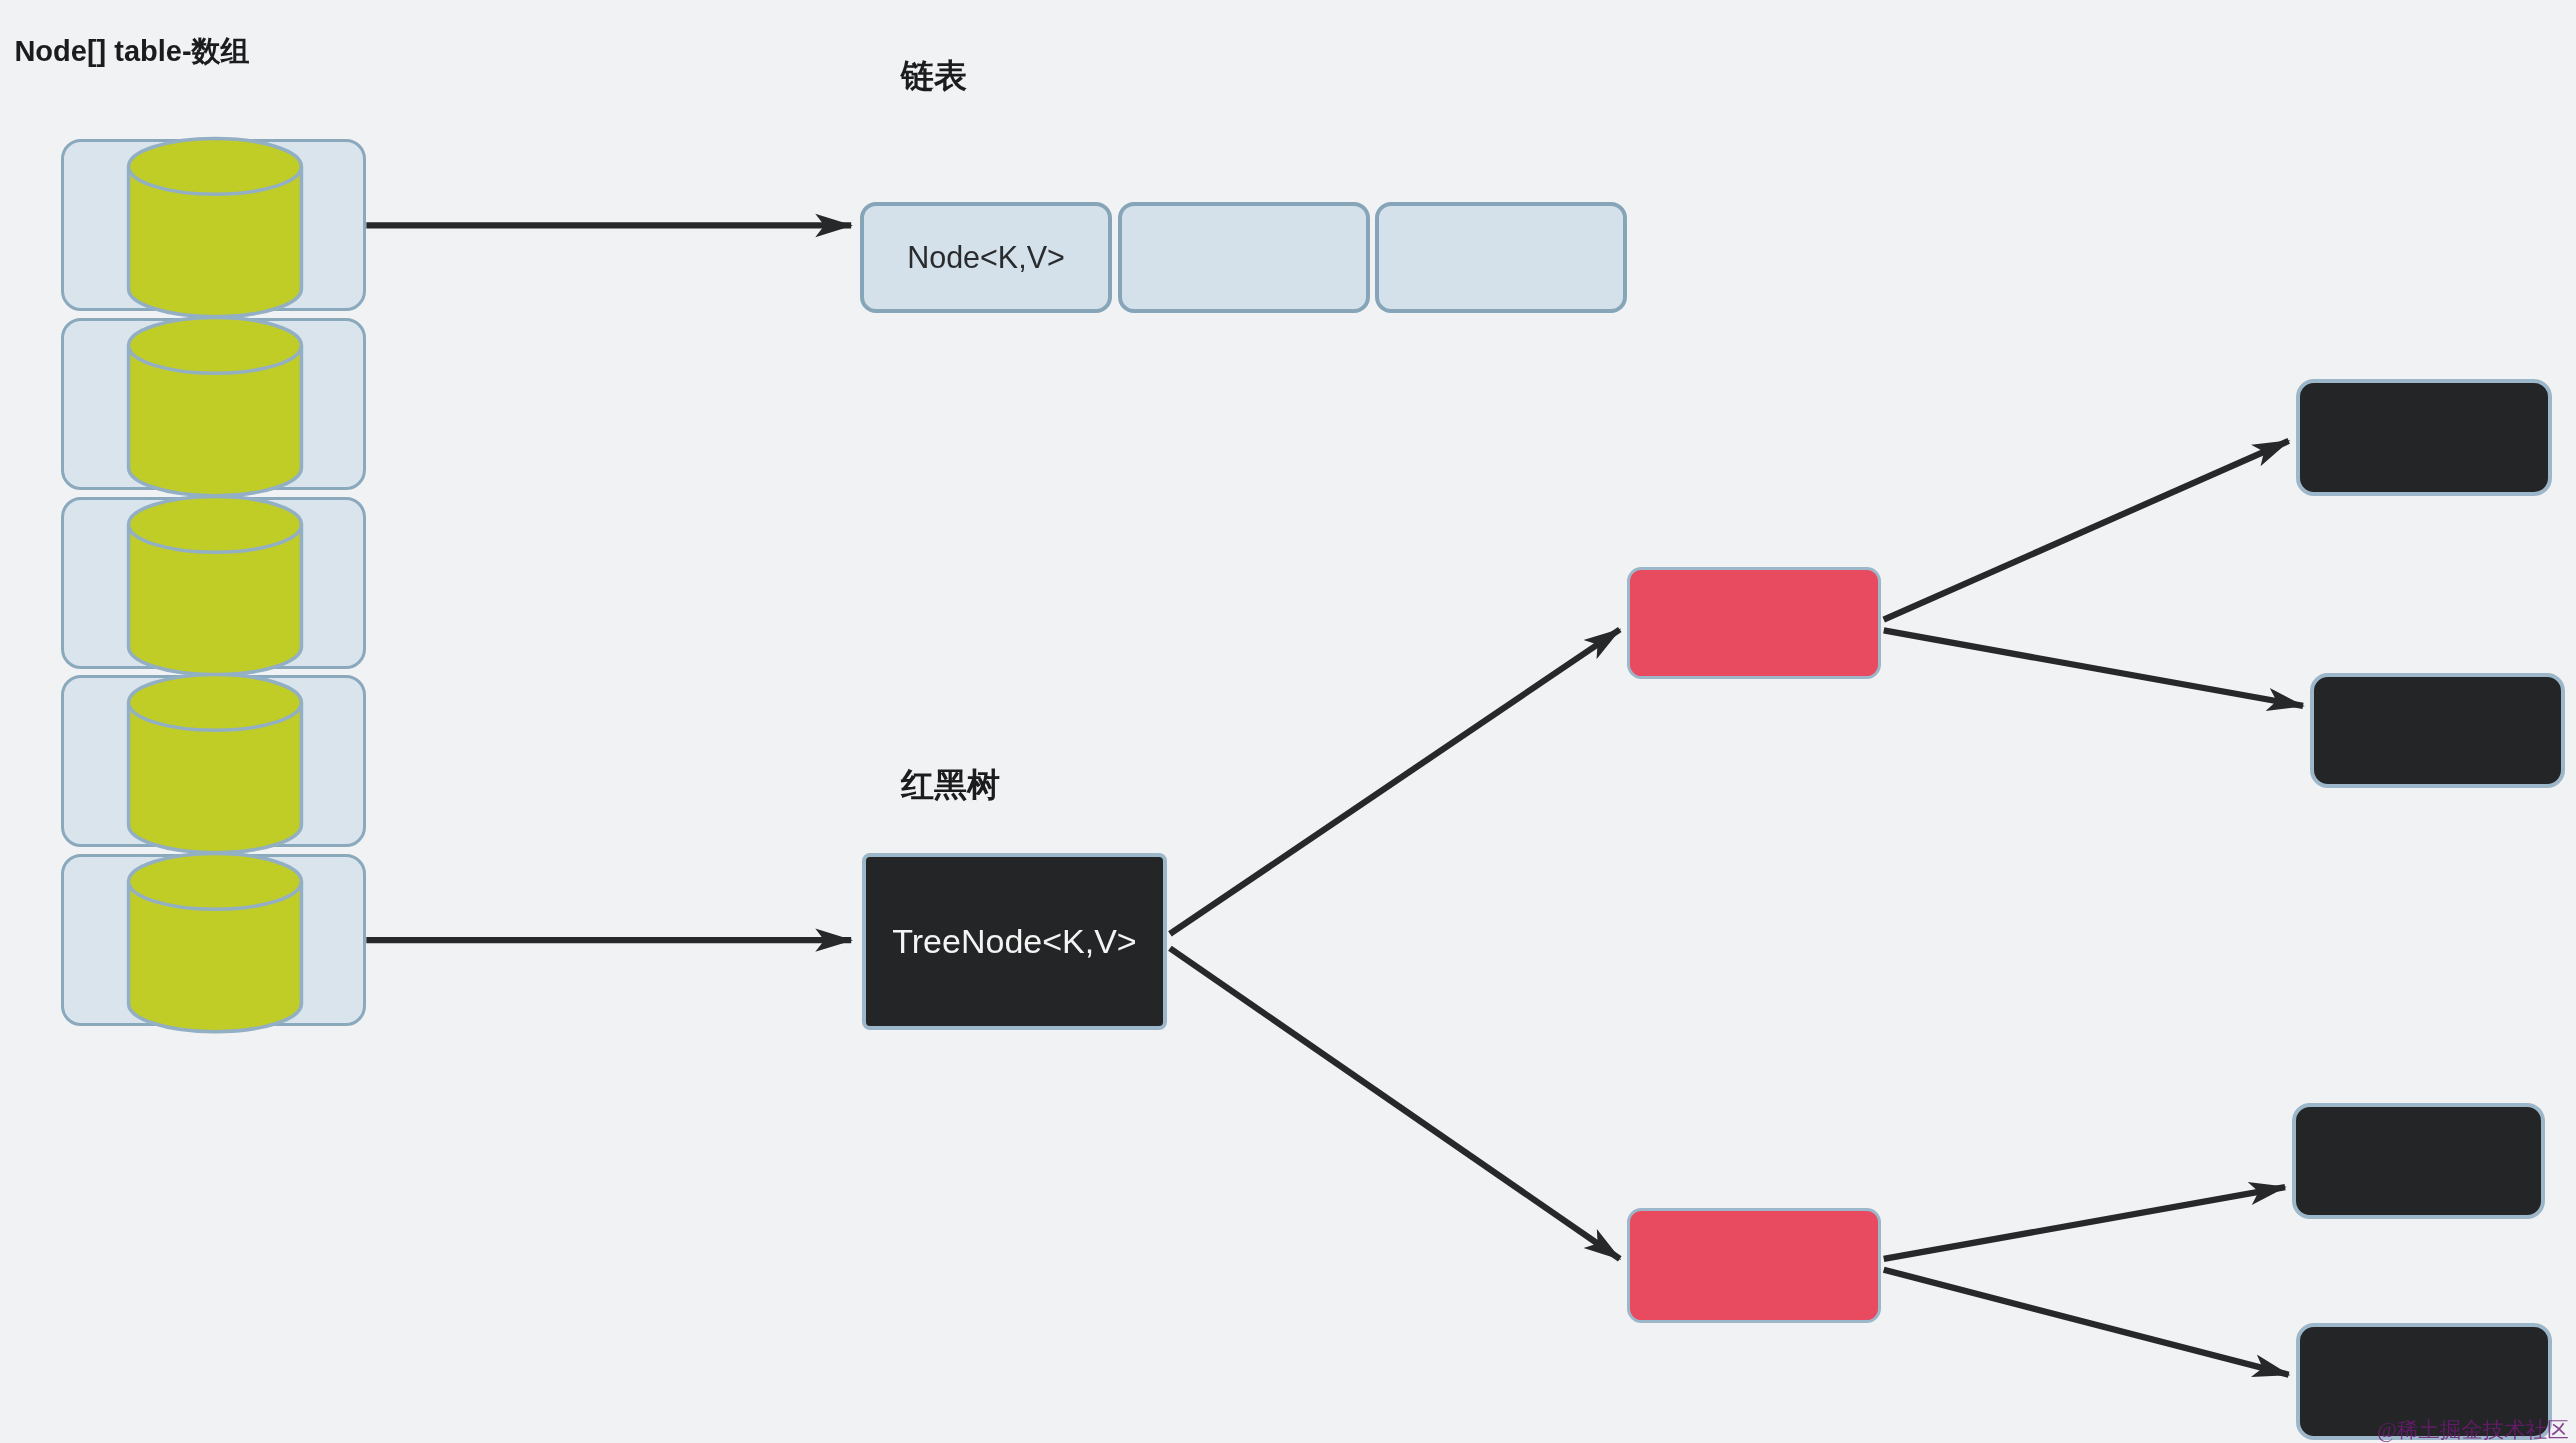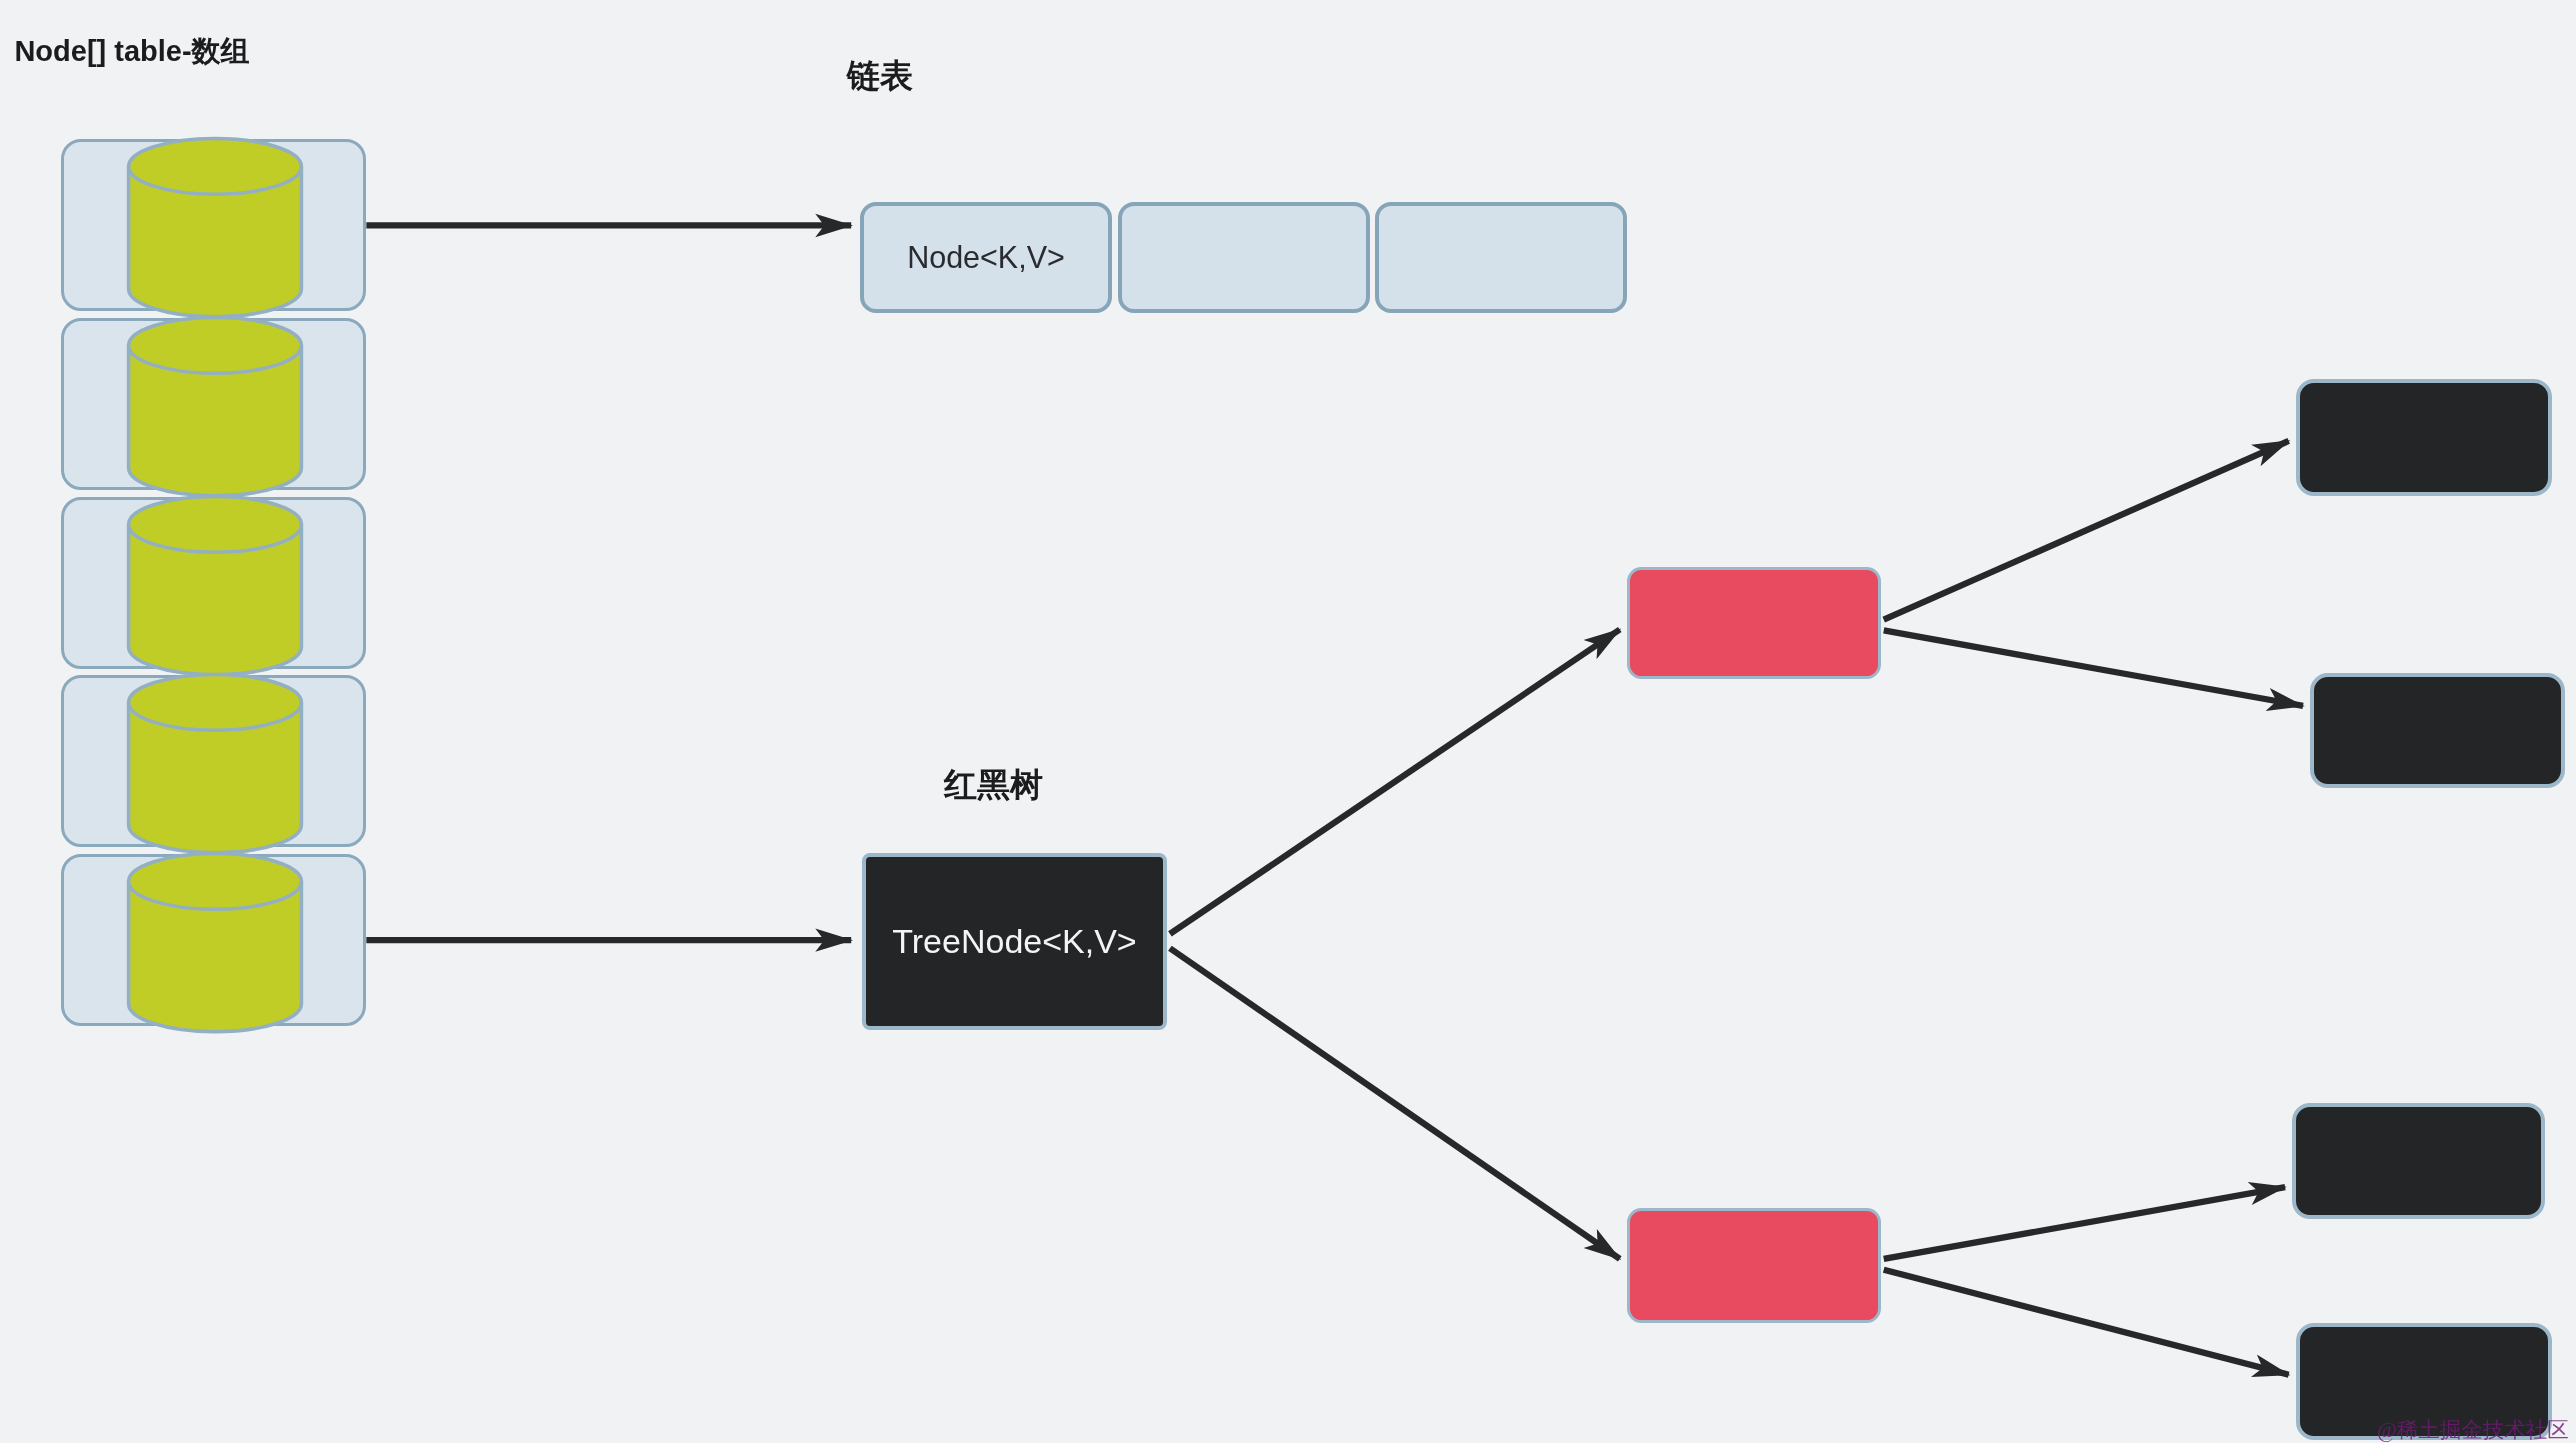--- a/index.html
+++ b/index.html
@@ -7,22 +7,22 @@
     width:2576px;height:1444px;position:relative;overflow:hidden;
     background:#f1f2f4;
     font-family:"Liberation Sans","DejaVu Sans",sans-serif;
     color:#1b1c1e;
   }
   .abs{position:absolute;box-sizing:border-box;}
 
   
   #page-title{left:14.4px;top:32px;font-size:29px;font-weight:700;letter-spacing:0px;}
   .section-label{font-size:33px;font-weight:700;color:#1b1c1e;}
-  #label-linkedlist{left:847px;top:54px;}
-  #label-rbtree{left:944px;top:763px;}
+  #label-linkedlist{left:901px;top:54px;}
+  #label-rbtree{left:901px;top:763px;}
 
   
   .array-cell{
     left:61px;width:305px;height:172px;
     background:#d9e4ec;border:3.6px solid #8ba9bd;border-radius:20px;
   }
   .array-cell .cyl{position:absolute;left:61px;top:-8px;width:180px;height:189px;}
   #cell-0{top:139px;} #cell-1{top:318px;} #cell-2{top:497px;}
   #cell-3{top:675px;} #cell-4{top:854px;}
 

